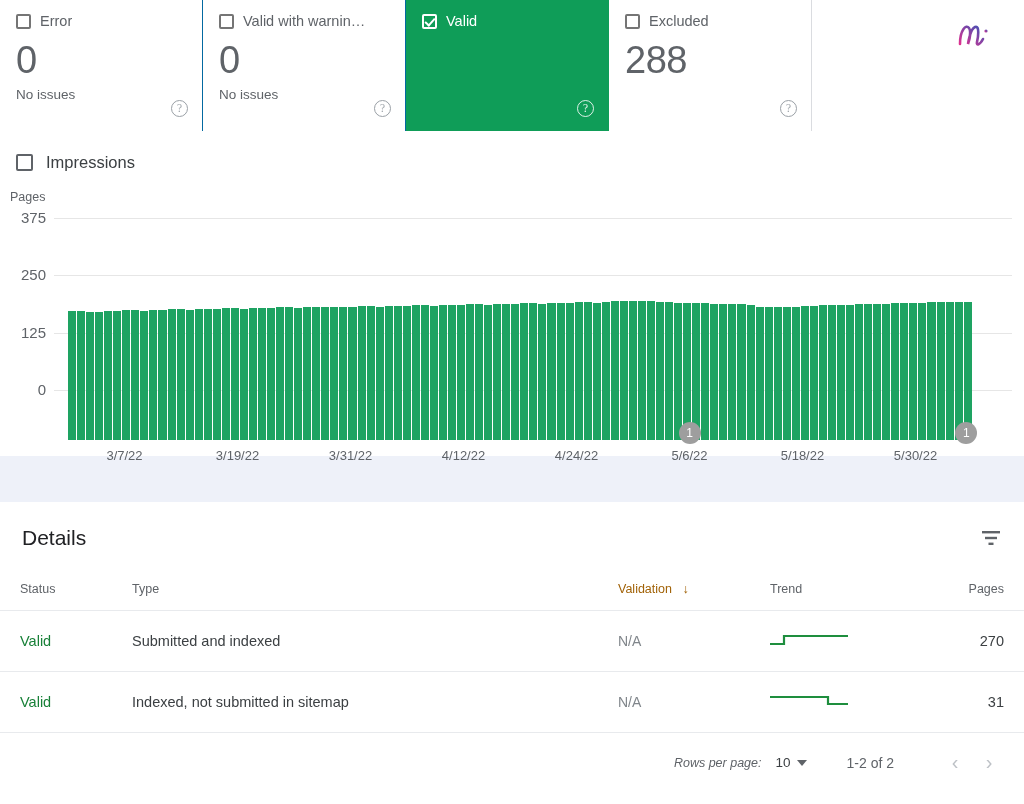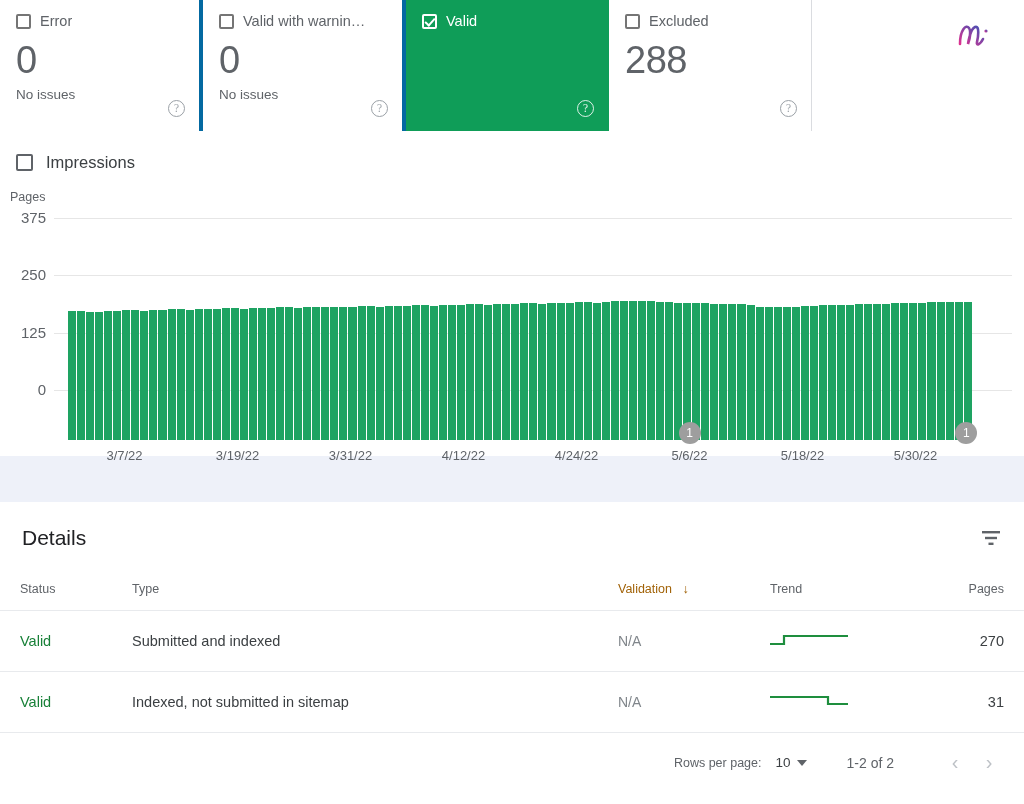--- a/index.html
+++ b/index.html
@@ -18,21 +18,21 @@
     width: 812px;
     height: 131px;
     border-bottom: 1px solid #dadce0;
   }
   .card {
     position: relative;
     width: 203px;
     height: 131px;
     padding: 13px 16px 0 16px;
     background: #ffffff;
-    border-right: 4px solid #0369a1;
+    border-right: 1px solid #0369a1;
   }
   .card:last-child { border-right: 1px solid #dadce0; }
   .card.active {
     background: #0f9d58;
     border-right: 1px solid #0f9d58;
   }
   .card-head { display: flex; align-items: center; gap: 9px; }
   .cbox {
     width: 15px; height: 15px;
     border: 2px solid #757575;
@@ -197,21 +197,21 @@
   .c-trend  { width: 120px; }
   .c-pages  { padding-right: 20px !important; }
 
   .spark { width: 78px; height: 20px; display: block; }
 
   .pager {
     display: flex; align-items: center; justify-content: flex-end;
     gap: 0; padding: 18px 18px 0 0;
     font-size: 12.5px; color: #5f6368;
   }
-  .pager .rpp { margin-right: 14px; }
+  .pager .rpp { margin-right: 14px; font-style: italic; }
   .pager .rppval { color: #3c4043; font-size: 13.5px; margin-right: 6px; }
   .caret { width: 0; height: 0; border-left: 5px solid transparent;
            border-right: 5px solid transparent; border-top: 6px solid #5f6368;
            margin-right: 40px; }
   .pager .range { margin-right: 44px; font-size: 14px; }
   .chev { width: 34px; text-align: center; color: #bdc1c6; font-size: 20px; cursor: pointer; }
 </style>
 </head>
 <body>
 

